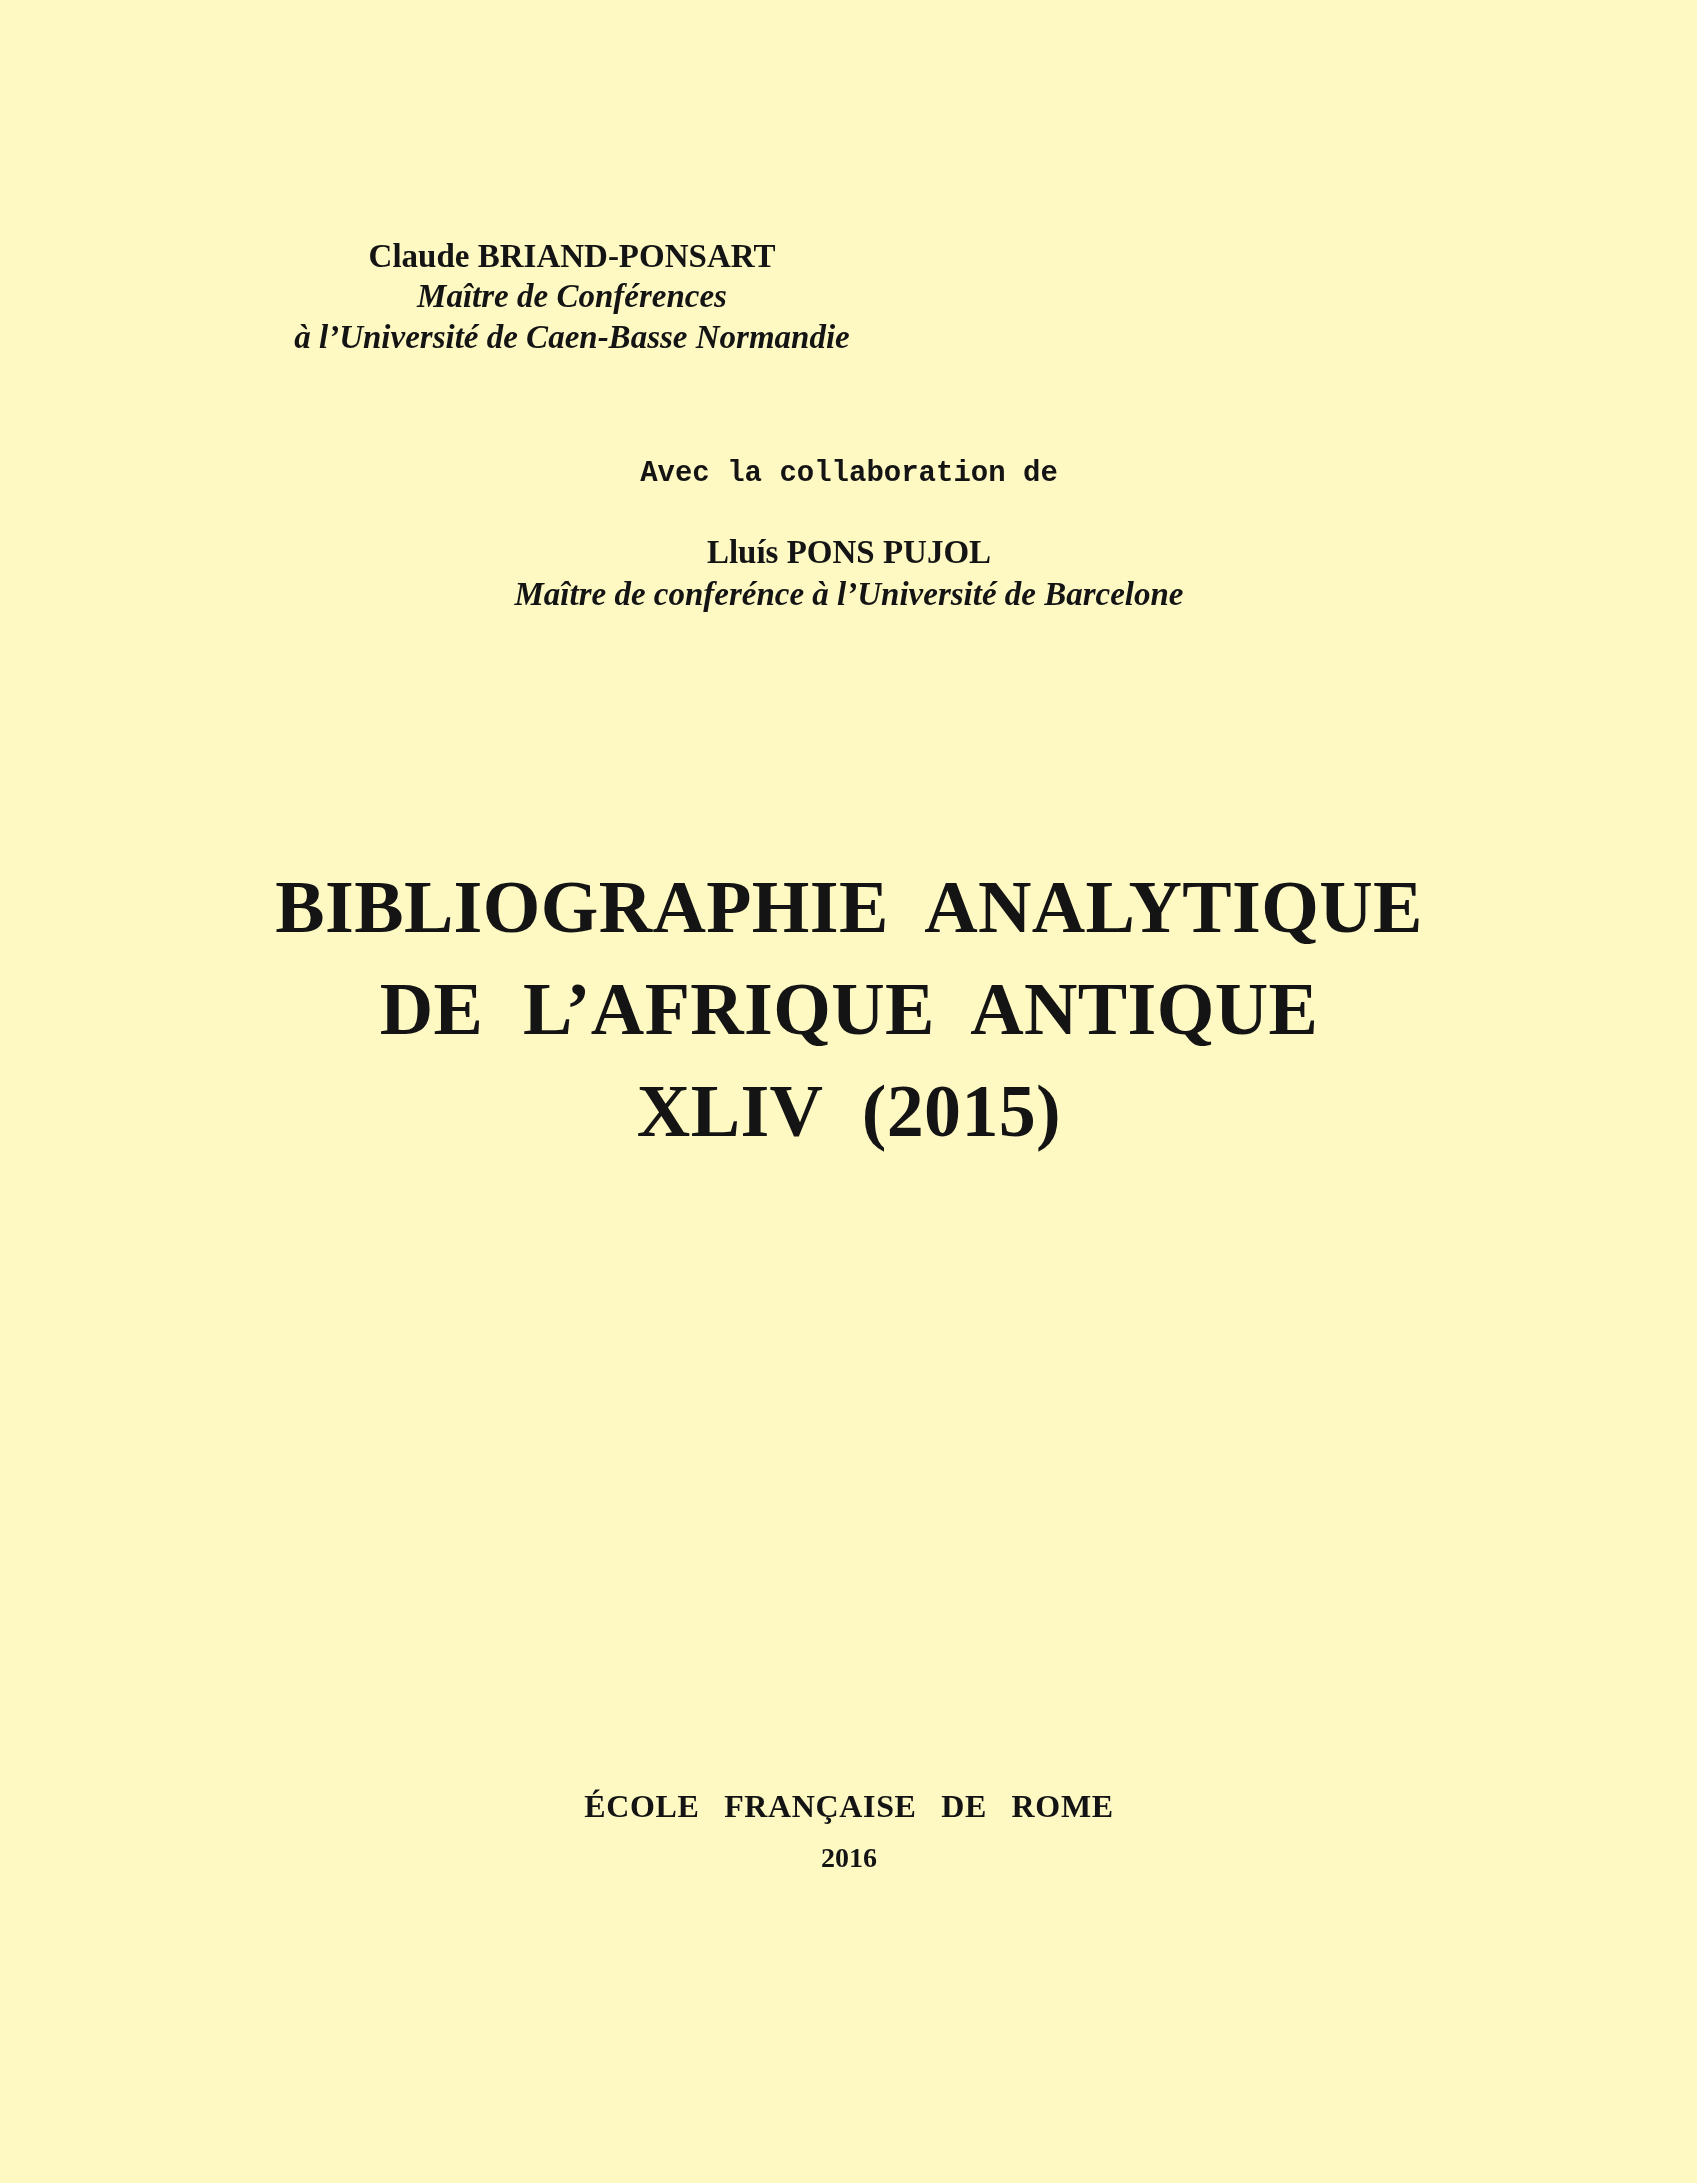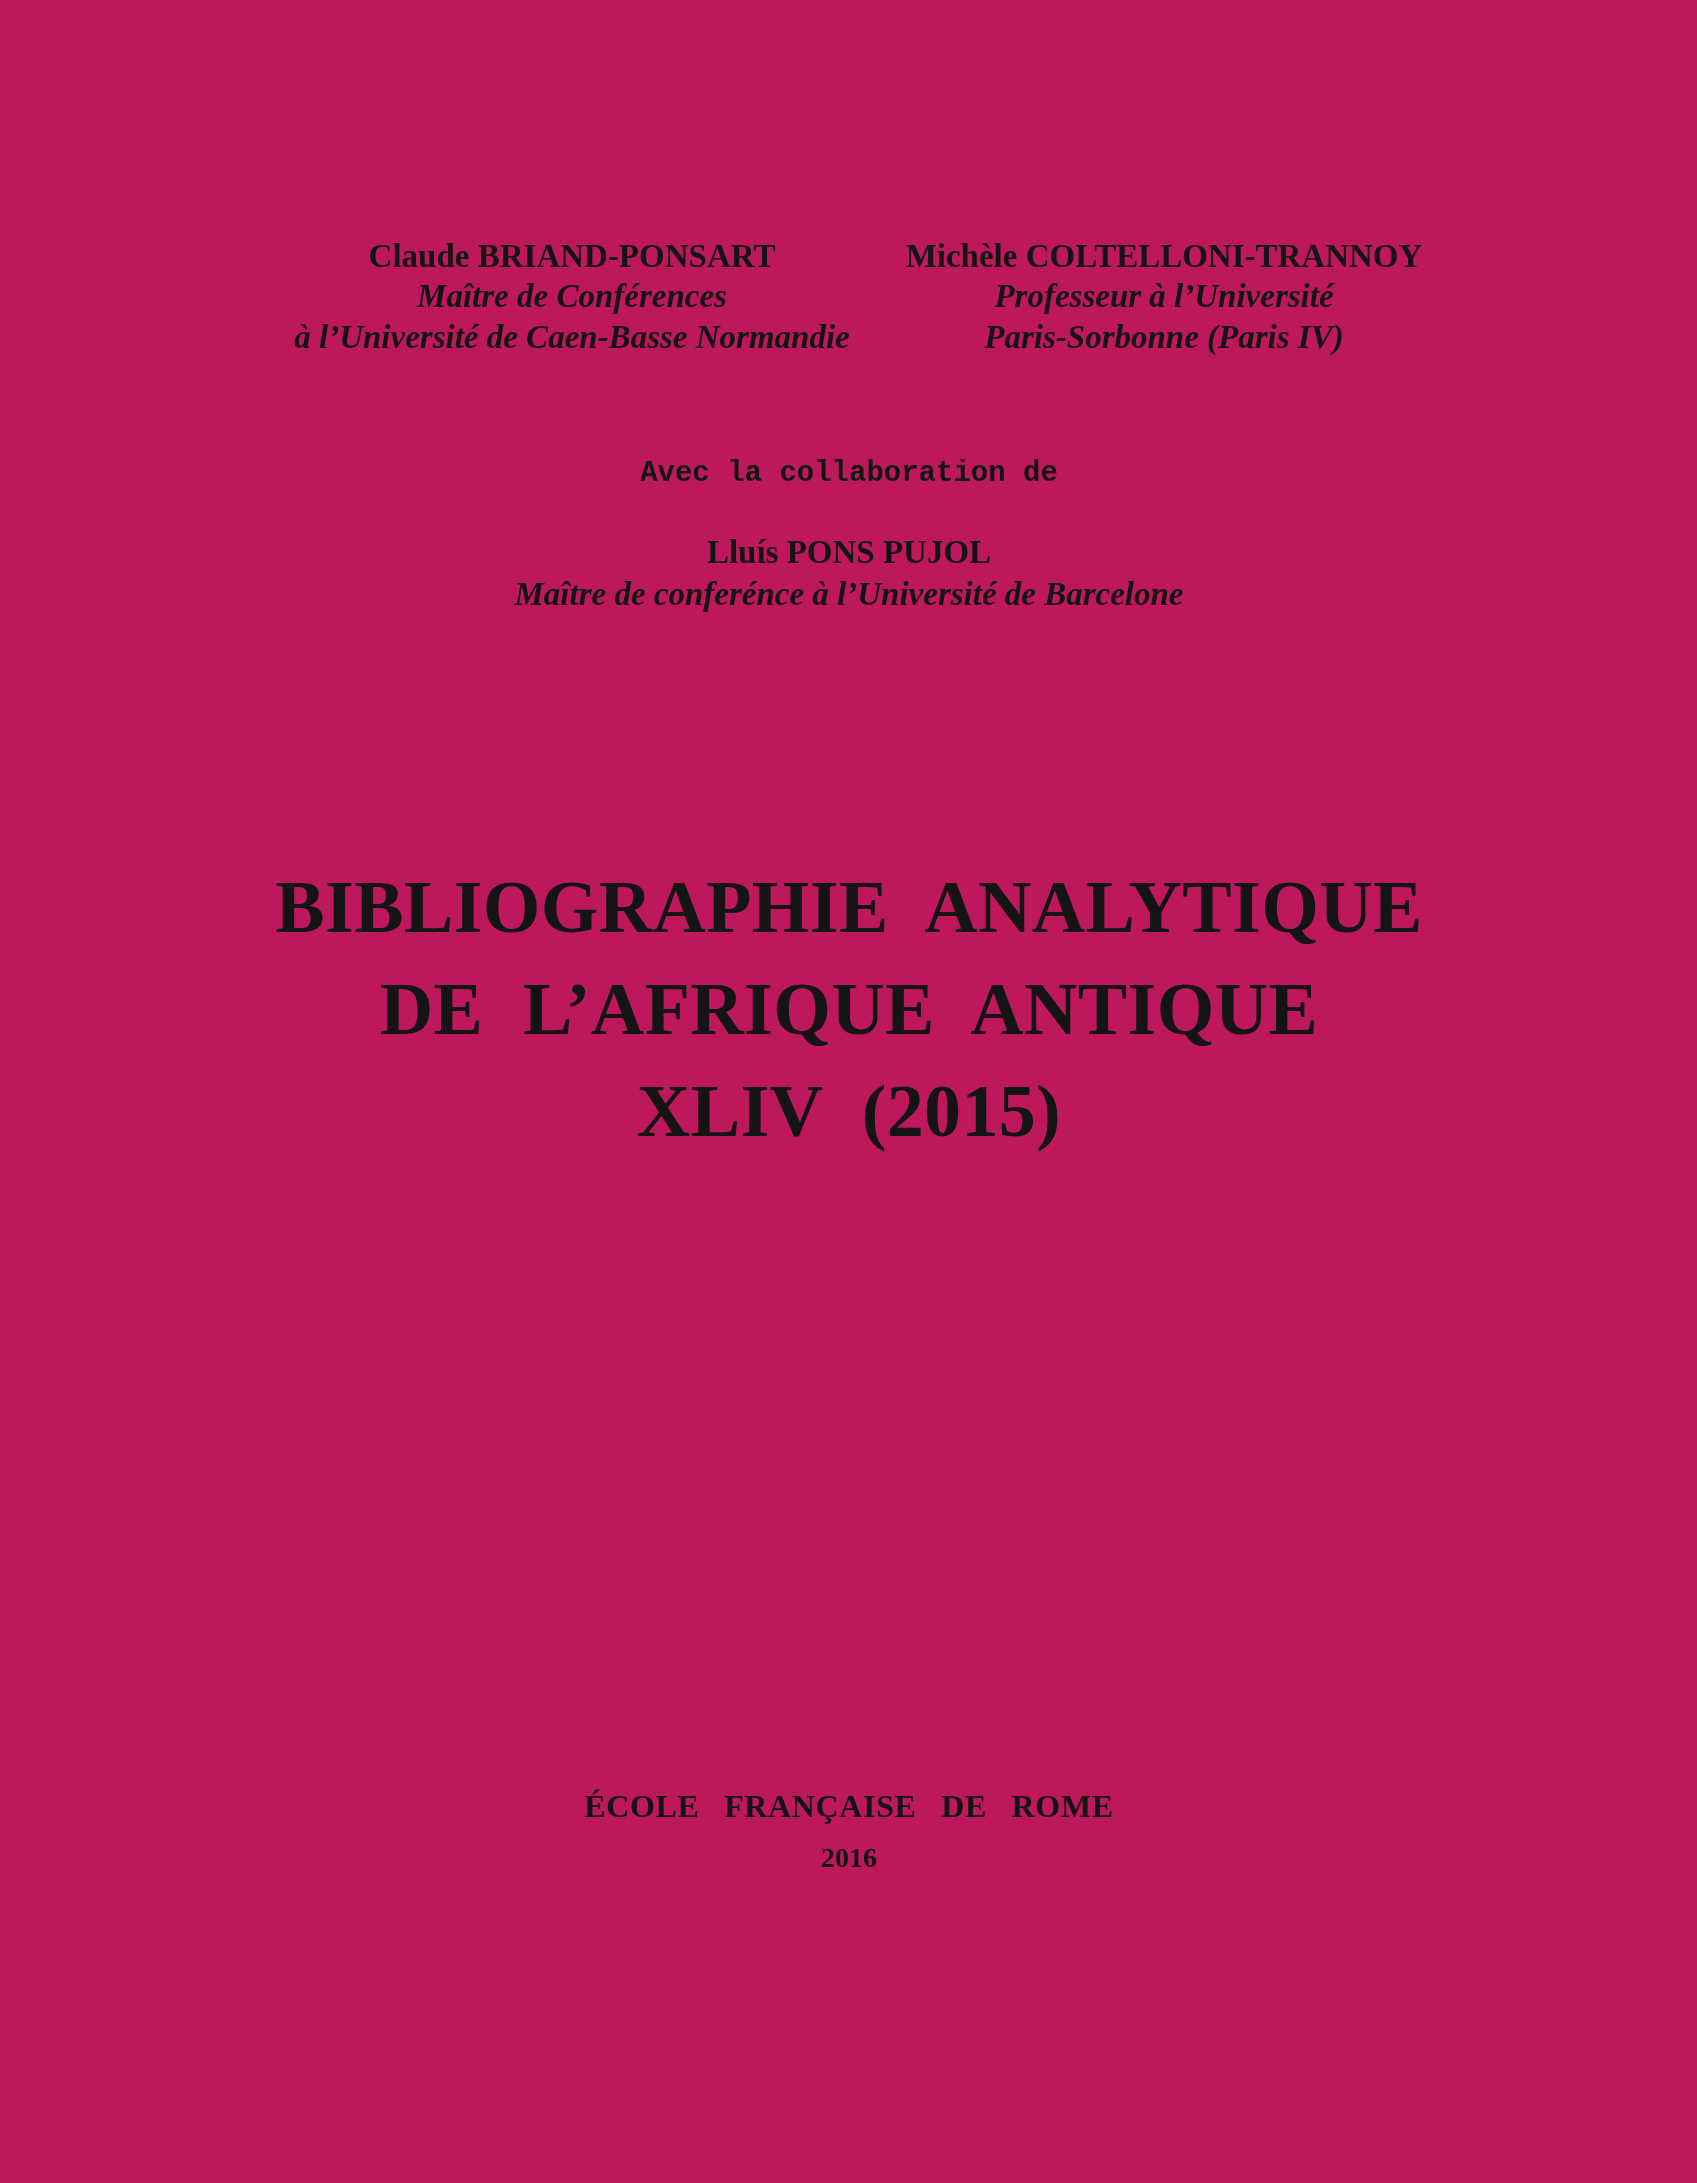--- a/index.html
+++ b/index.html
@@ -11,21 +11,21 @@
     height: 2183px;
     position: relative;
     background: #ffffff;
     font-family: "Liberation Serif", "DejaVu Serif", serif;
     color: #141414;
     overflow: hidden;
   }
   .page {
     position: absolute;
     inset: 0;
-    background: #be185d;
+    background: #fef9c3;
     padding-left: 32px;
   }
 
   
   .author {
     position: absolute;
     top: 236px;
     text-align: center;
     font-weight: bold;
     font-size: 33px;
@@ -88,25 +88,20 @@
 <body>
 
 <div class="page">
 
   <div class="author author-left">
     <div class="name">Claude BRIAND-PONSART</div>
     <div class="role">Maître de Conférences</div>
     <div class="role">à l’Université de Caen-Basse Normandie</div>
   </div>
 
-  <div class="author author-right">
-    <div class="name">Michèle COLTELLONI-TRANNOY</div>
-    <div class="role">Professeur à l’Université</div>
-    <div class="role">Paris-Sorbonne (Paris IV)</div>
-  </div>
 
   <div class="collab-intro">Avec la collaboration de</div>
   <div class="collab-name">Lluís PONS PUJOL</div>
   <div class="collab-role">Maître de conferénce à l’Université de Barcelone</div>
 
   <div class="main-title">
     <div>BIBLIOGRAPHIE ANALYTIQUE</div>
     <div>DE L’AFRIQUE ANTIQUE</div>
     <div>XLIV (2015)</div>
   </div>

